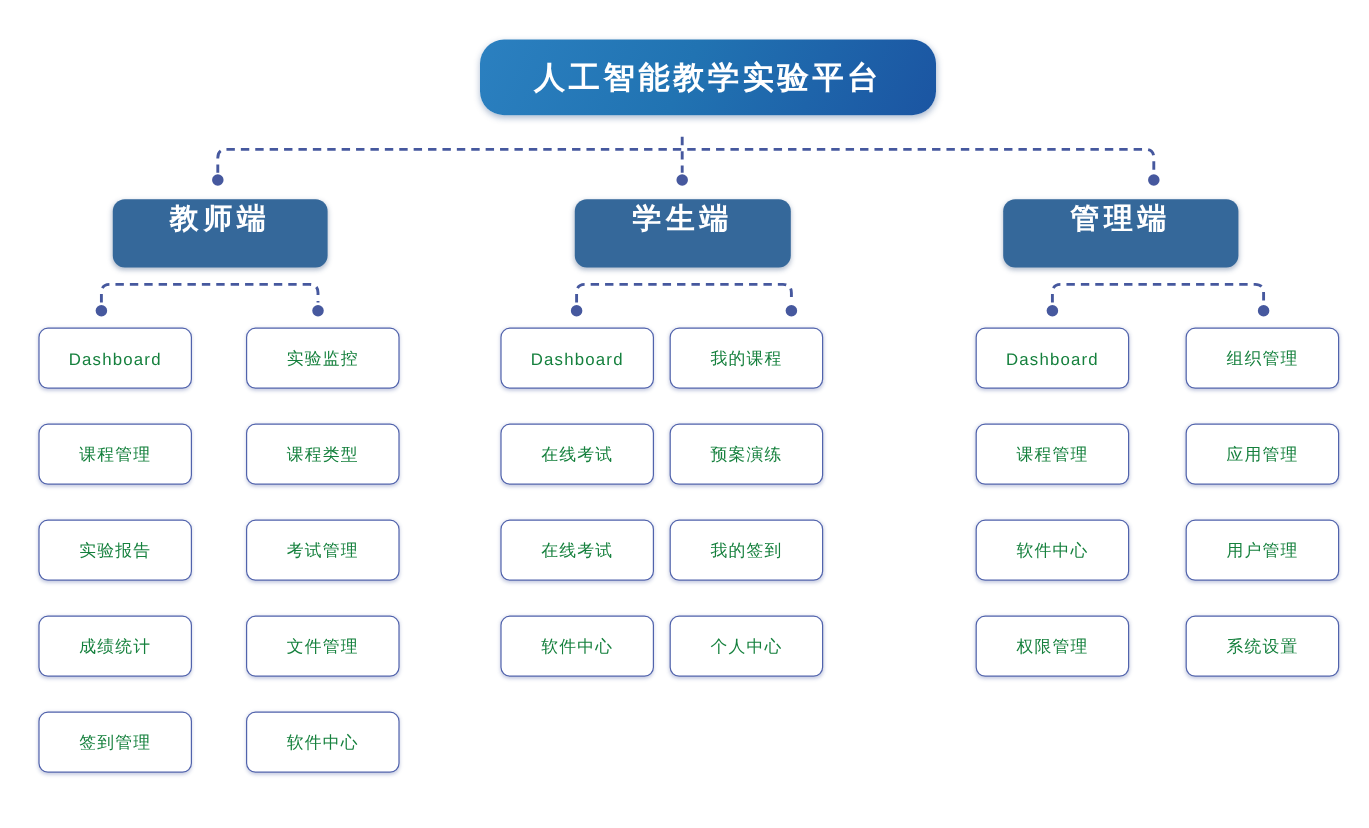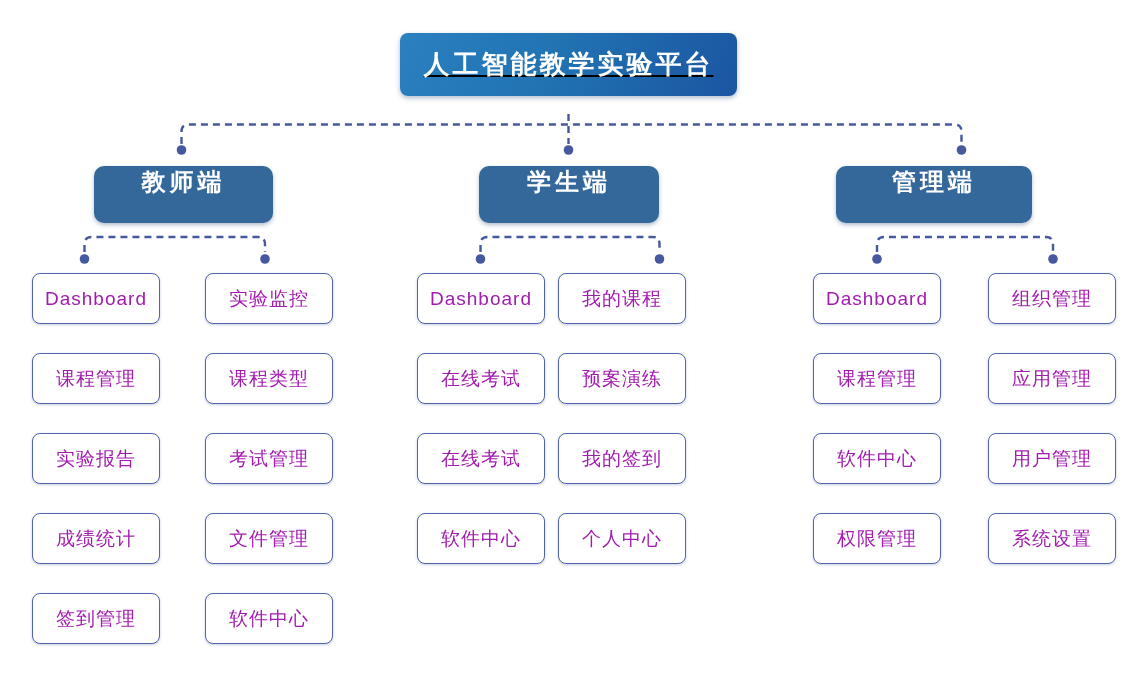--- a/index.html
+++ b/index.html
@@ -1,45 +1,44 @@
 <!DOCTYPE html>
 <html><head>
 <meta charset="utf-8">
 <style>
   html,body{margin:0;padding:0;background:#ffffff;}
   body{font-family:"Liberation Sans","DejaVu Sans",sans-serif;}
   .canvas{position:relative;width:1141px;height:690px;background:#ffffff;overflow:hidden;}
   .connectors{position:absolute;left:0;top:0;width:1141px;height:690px;pointer-events:none;}
 
   .root-node{
-    position:absolute;left:400px;top:33px;width:337px;height:63px;
+    position:absolute;left:400px;top:33px;width:380px;height:63px;
     background:linear-gradient(115deg,#2B80C0 0%,#2173B2 45%,#1B55A2 100%);
-    border-radius:8px;display:flex;align-items:center;justify-content:center;
+    border-radius:20px;display:flex;align-items:center;justify-content:center;
     box-shadow:0 2px 5px rgba(20,60,120,0.35);
-    text-decoration:underline;
   }
   .root-node span{color:#ffffff;font-size:26px;font-weight:bold;letter-spacing:3px;}
 
   .branch-node{
     position:absolute;top:166px;height:57px;background:#35689A;border-radius:10px;
     display:flex;justify-content:center;
     box-shadow:0 2px 4px rgba(30,60,110,0.35);
   }
   .branch-node span{color:#ffffff;font-size:24px;font-weight:bold;letter-spacing:4px;}
   .b-teacher{left:94px;width:179px;}
   .b-student{left:479px;width:180px;}
   .b-admin{left:836px;width:196px;}
 
   .leaf{
     position:absolute;width:128px;height:51px;background:#ffffff;
     border:1.5px solid #5163AC;border-radius:8px;box-sizing:border-box;
     display:flex;align-items:center;justify-content:center;
     box-shadow:0 1px 3px rgba(60,80,150,0.28);
   }
-  .leaf span{color:#a21caf;font-size:19px;letter-spacing:1px;white-space:nowrap;}
+  .leaf span{color:#15803d;font-size:14px;letter-spacing:1px;white-space:nowrap;}
   
   .c-t1{left:32px}.c-t2{left:205px}
   .c-s1{left:417px}.c-s2{left:558px}
   .c-a1{left:813px}.c-a2{left:988px}
   
   .r1{top:273px}.r2{top:353px}.r3{top:433px}.r4{top:513px}.r5{top:593px}
 </style>
 </head>
 <body>
 

